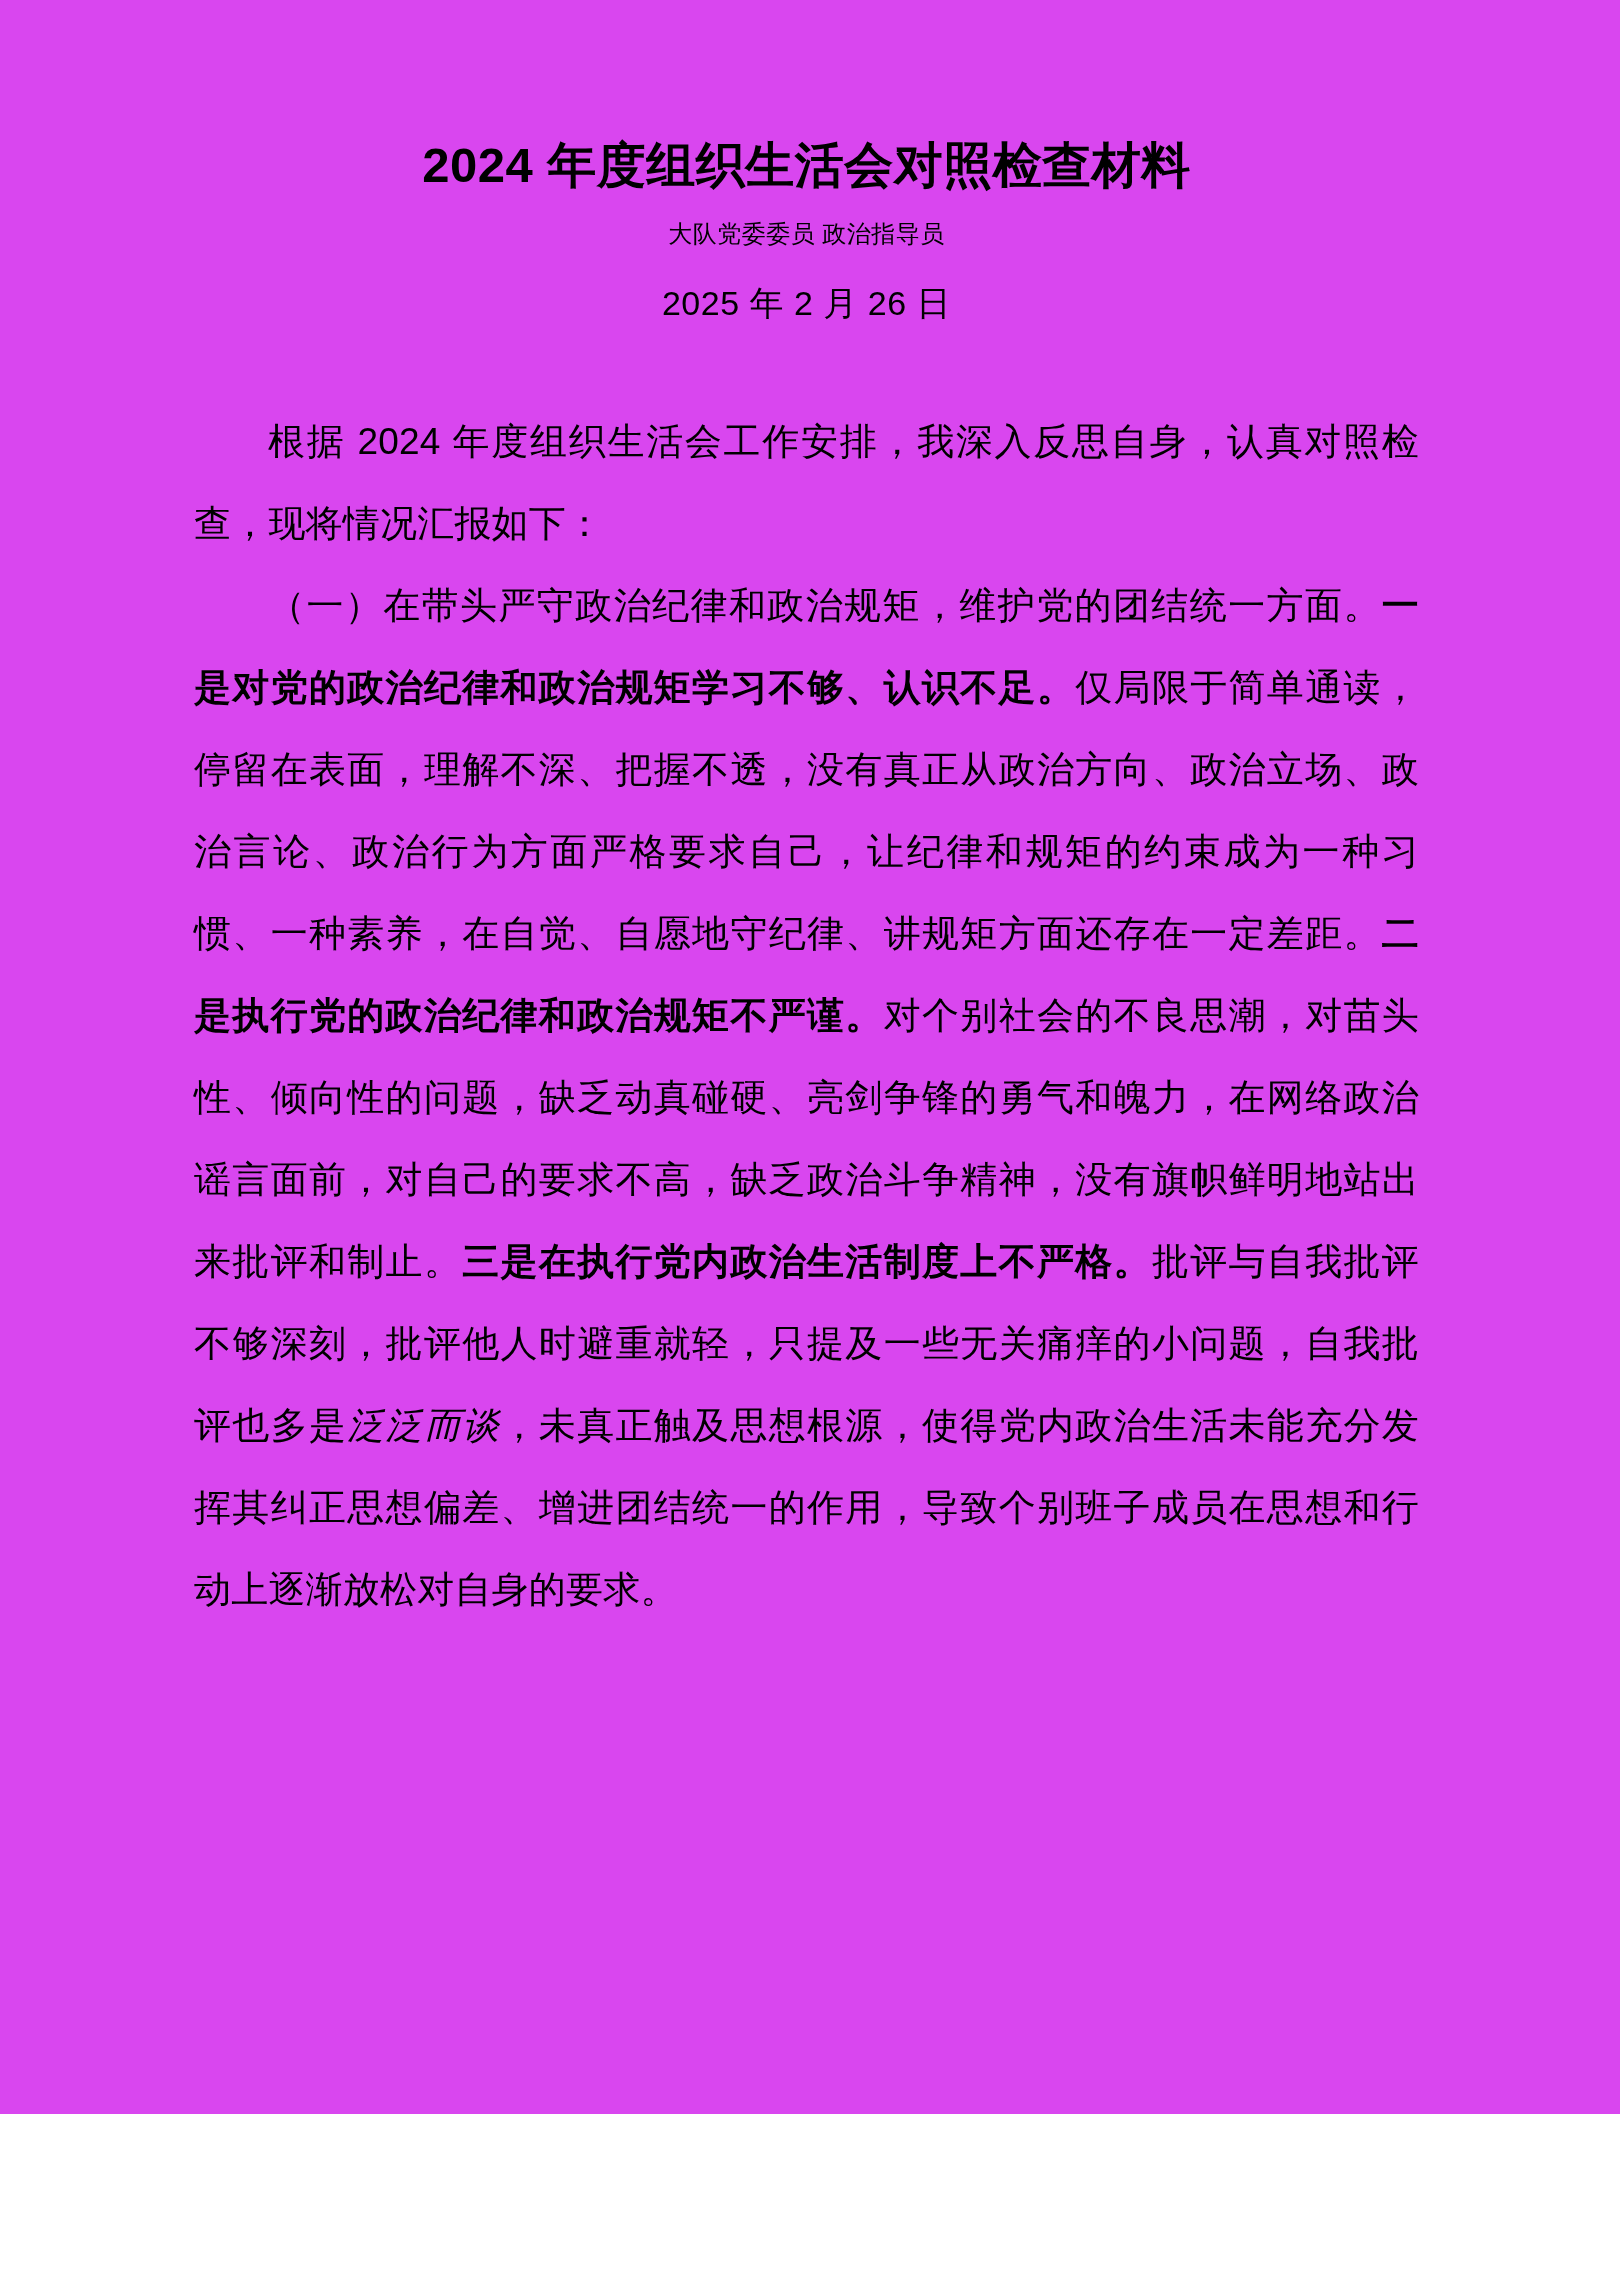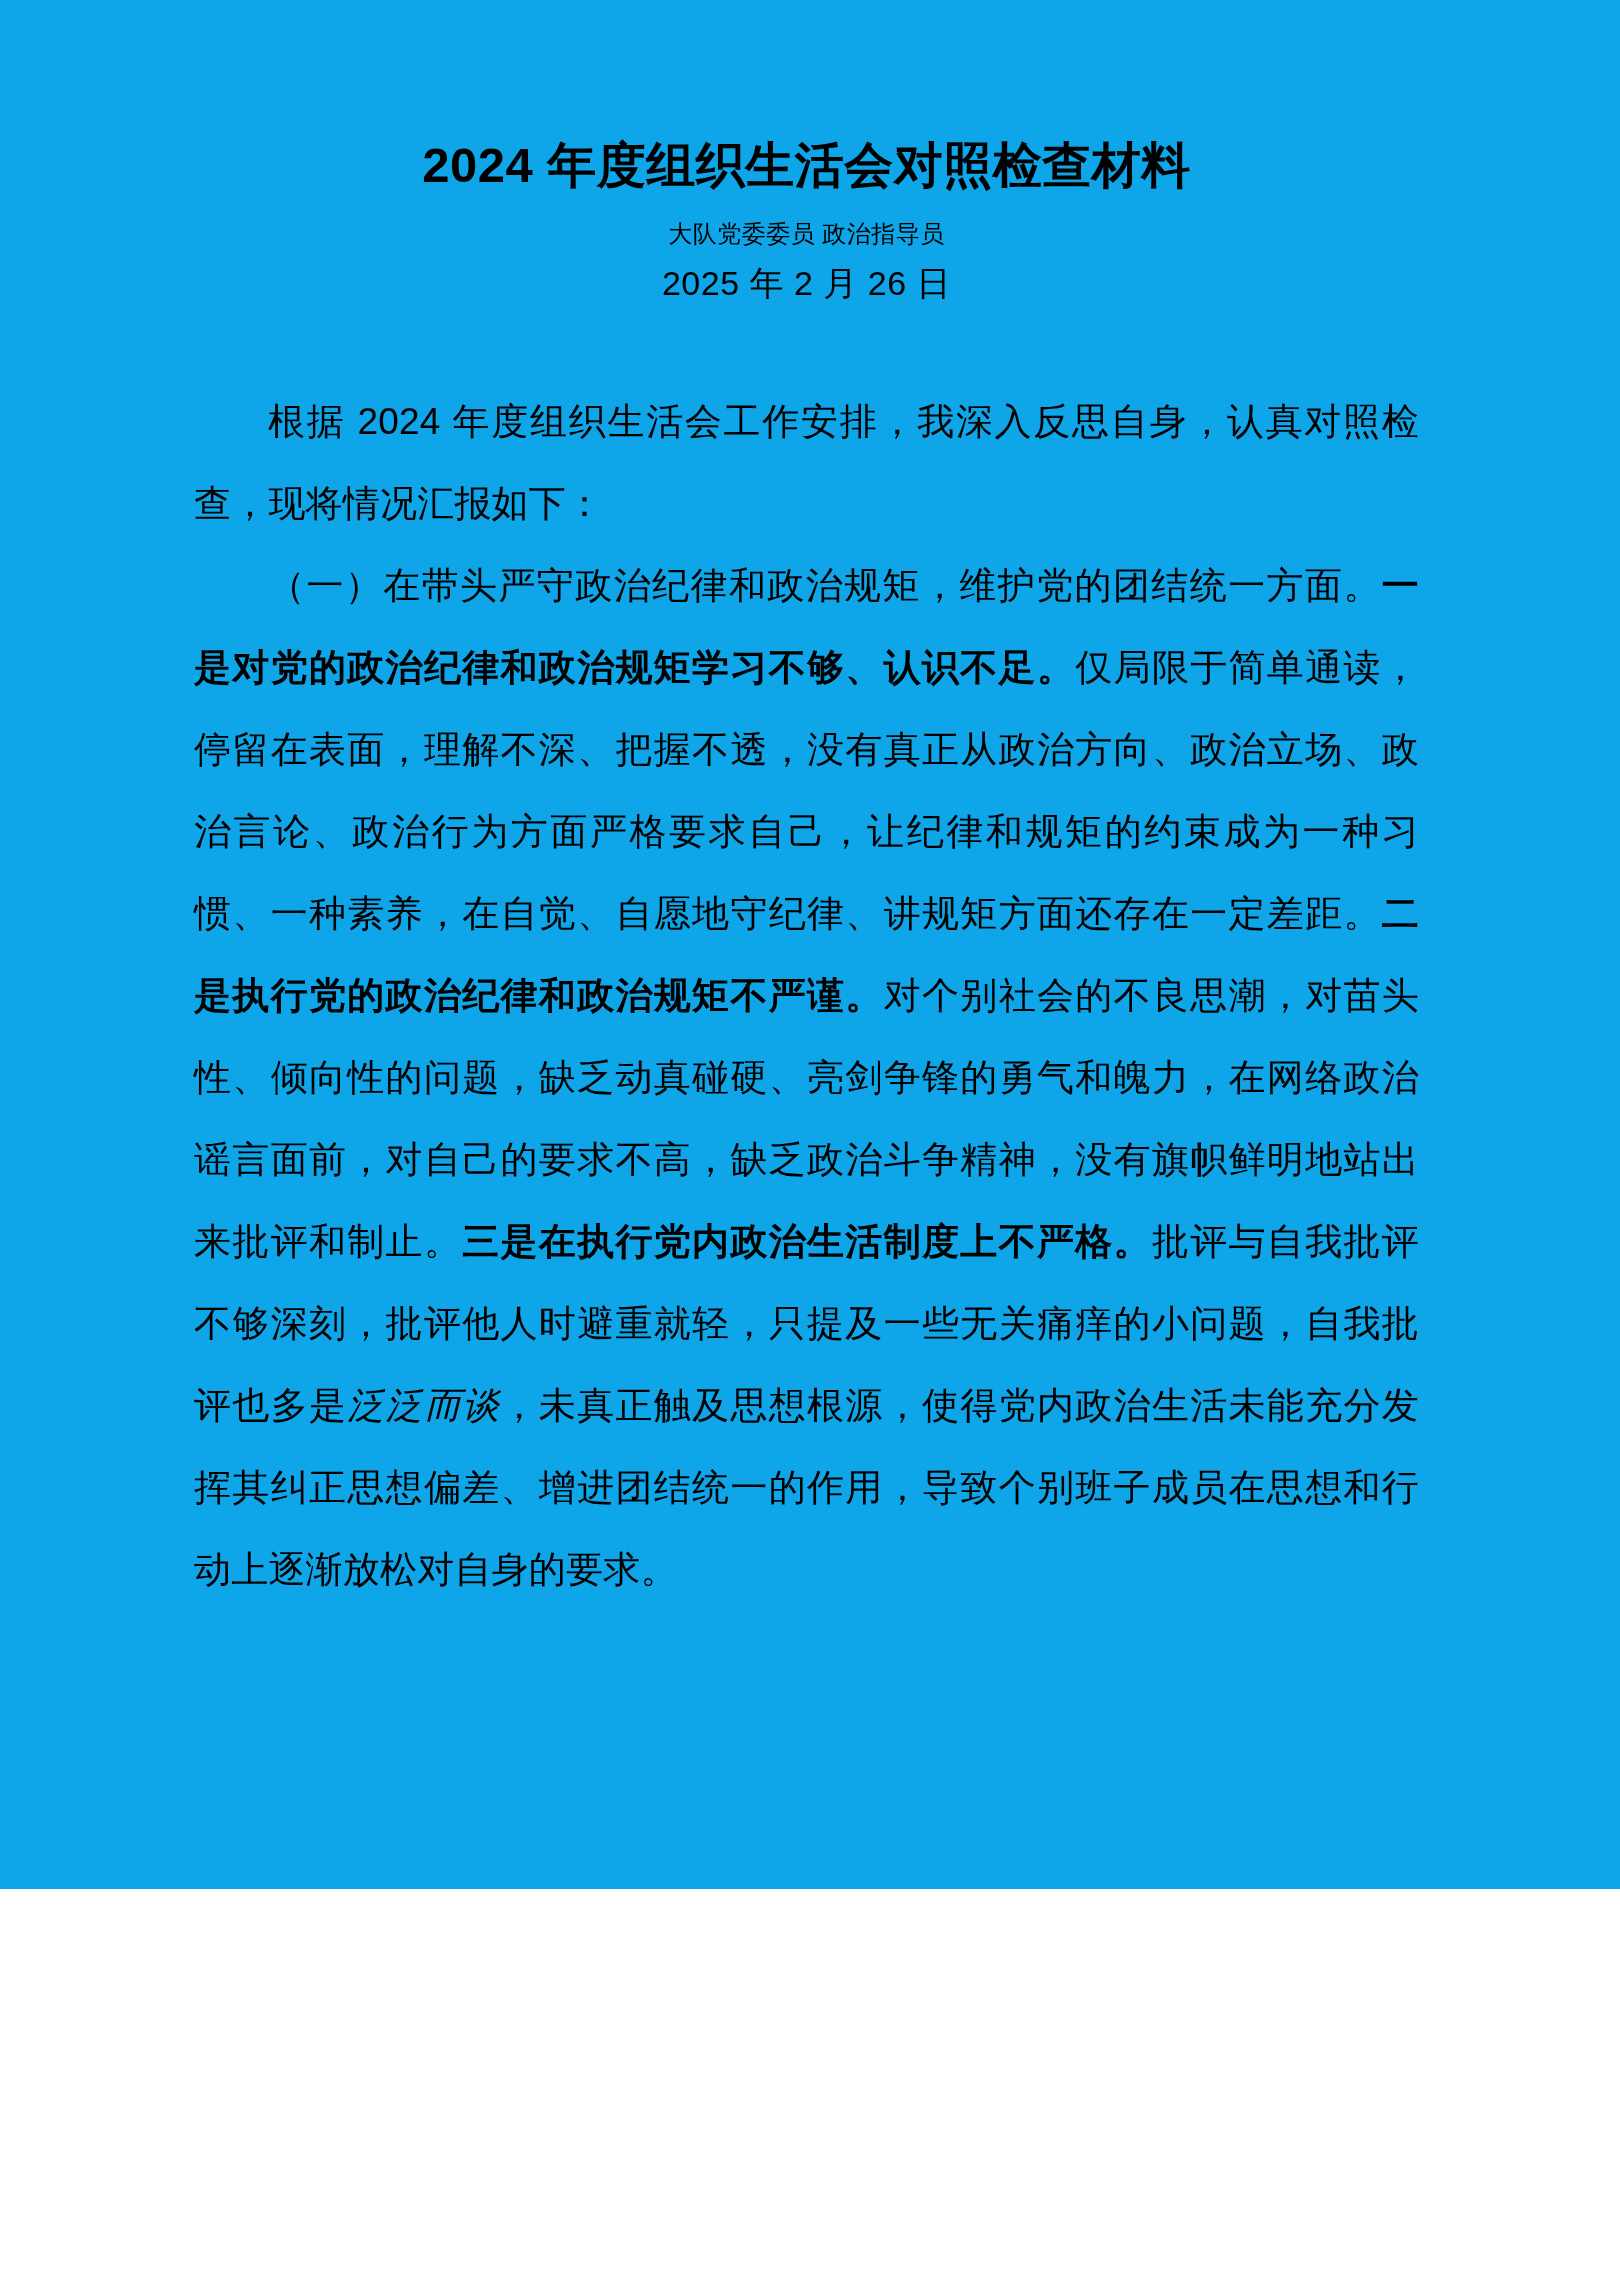--- a/index.html
+++ b/index.html
@@ -4,22 +4,22 @@
 <style>
   html, body {
     margin: 0;
     padding: 0;
     background: #ffffff;
   }
 
   .page {
     position: relative;
     width: 1620px;
-    height: 1889px;
-    background: #0ea5e9;
+    height: 2114px;
+    background: #d946ef;
     margin: 0 auto;
     overflow: hidden;
     font-family: "Liberation Sans", "DejaVu Sans", sans-serif;
     color: #000000;
     box-sizing: border-box;
   }
 
   .content {
     position: absolute;
     left: 194px;
@@ -45,21 +45,21 @@
     line-height: 1.3;
     margin-top: 21.6px;
     letter-spacing: 0.5px;
   }
 
   .doc-date {
     text-align: center;
     font-size: 34px;
     font-weight: 400;
     line-height: 1.3;
-    margin-top: 12px;
+    margin-top: 32px;
     letter-spacing: 0.5px;
   }
 
   .body-block {
     margin-top: 76px;
   }
 
   p.para {
     margin: 0 0 0 0;
     font-size: 37px;

